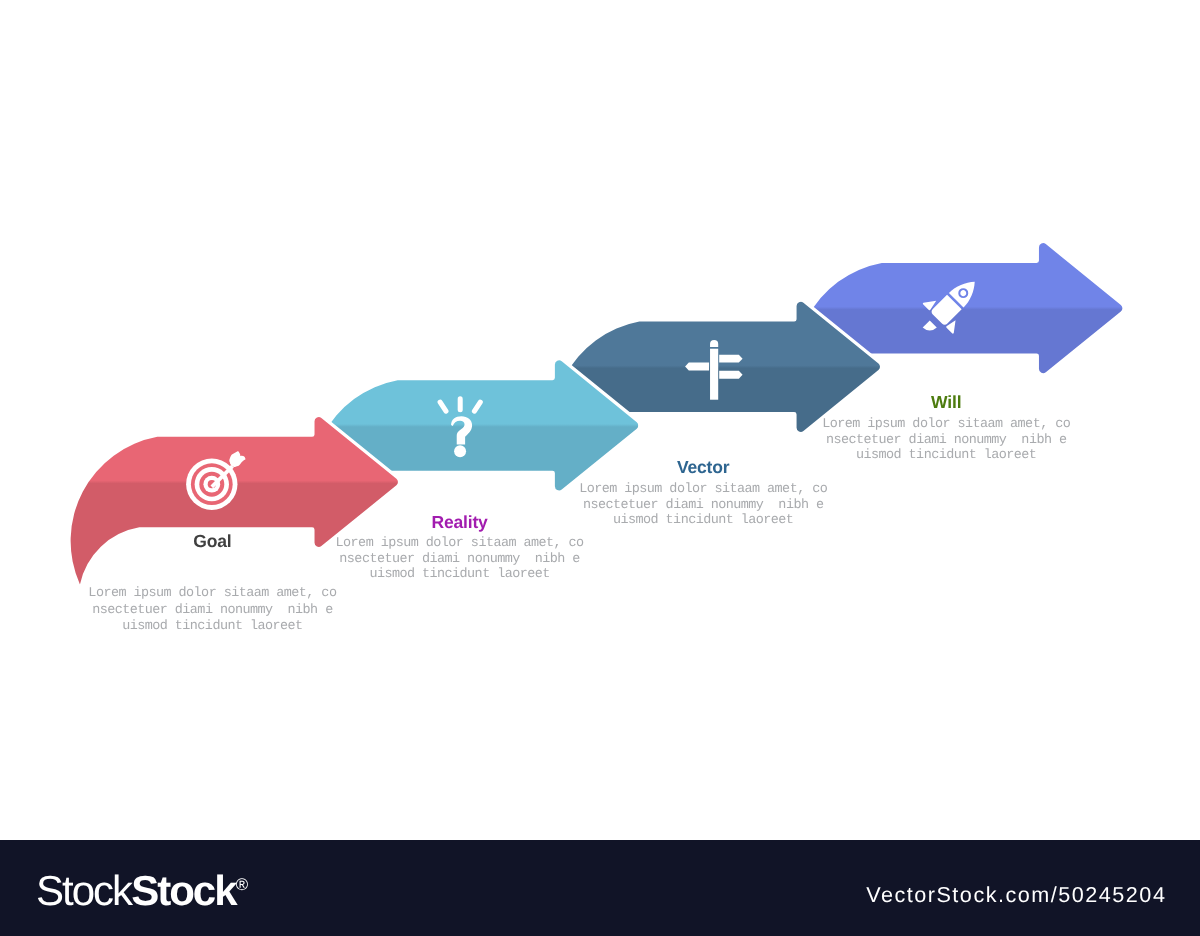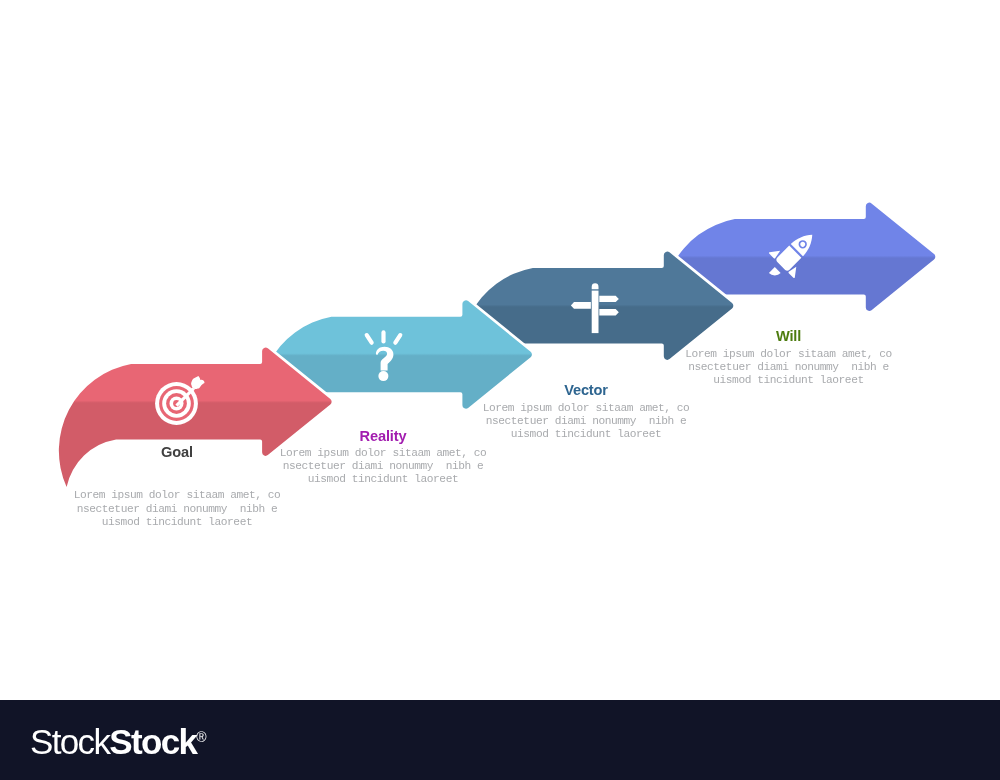--- a/index.html
+++ b/index.html
@@ -123,14 +123,15 @@
     </div>
   <div class="step-title" id="t3" style="left: 668.5px; top: 328.1px; color: #4d7c0f;">Will</div>
   <div class="step-body" id="b3" style="left: 668.5px; top: 347.6px;">
       <div>Lorem&nbsp;ipsum&nbsp;dolor&nbsp;sitaam&nbsp;amet,&nbsp;co</div>
       <div>nsectetuer&nbsp;diami&nbsp;nonummy&nbsp;&nbsp;nibh&nbsp;e</div>
       <div>uismod&nbsp;tincidunt&nbsp;laoreet</div>
     </div>
 
   <div id="footer">
     <div id="brand"><span class="light">Stock</span><span class="bold">Stock</span><span class="reg">®</span></div>
+    <div id="url">VectorStock.com/50245204</div>
   </div>
 </div>
 
 </body></html>

